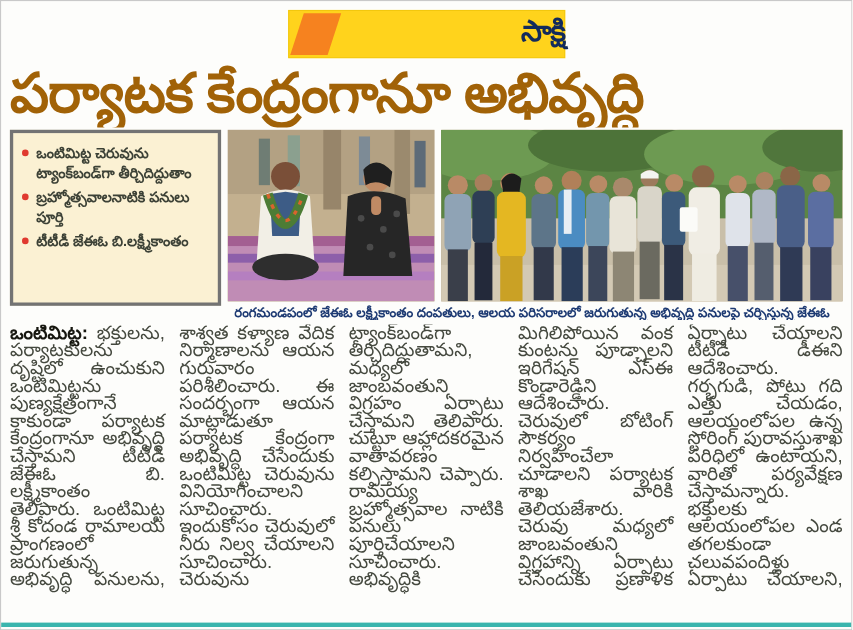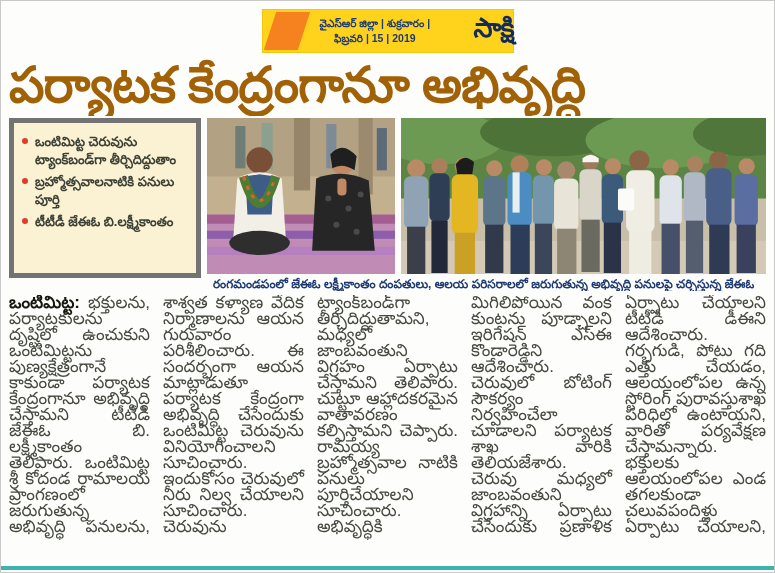--- a/index.html
+++ b/index.html
@@ -32,21 +32,21 @@
   }
   
   .headline{
     margin:1px 8px 0;
     font-size:50px;line-height:62px;font-weight:800;color:#a16207;
     letter-spacing:-1px;white-space:nowrap;overflow:hidden;
   }
   
   .content-top{display:flex;gap:6px;margin:2px 8px 0;height:156px;}
   .highlights{
-    width:192px;min-width:192px;background:#fbf1d3;border:5px solid #737373;
+    width:192px;min-width:192px;background:#fbf1d3;border:3px solid #737373;
     padding:10px 10px 6px 8px;box-sizing:border-box;height:160px;
   }
   .highlights ul{list-style:none;margin:0;padding:0;}
   .highlights li{
     position:relative;padding-left:13px;margin-bottom:5px;
     font-size:13px;line-height:1.35;color:#3c4136;font-weight:bold;
   }
   .bullet{
     position:absolute;left:0;top:5px;width:6px;height:6px;border-radius:50%;
     background:#e03a2f;
@@ -77,24 +77,20 @@
   }
 </style>
 </head>
 <body>
 
 <div class="page">
 
   <div class="masthead-row">
     <div class="masthead">
       <div class="orange-slash"></div>
-      <div class="dateline">
-        <span class="l1">వైఎస్ఆర్ జిల్లా | శుక్రవారం |</span>
-        <span class="l2">ఫిబ్రవరి | 15 | 2019</span>
-      </div>
       <div class="logo">సాక్షి</div>
     </div>
   </div>
 
   <h1 class="headline">పర్యాటక కేంద్రంగానూ అభివృద్ధి</h1>
 
   <div class="content-top">
 
     <aside class="highlights">
       <ul>

